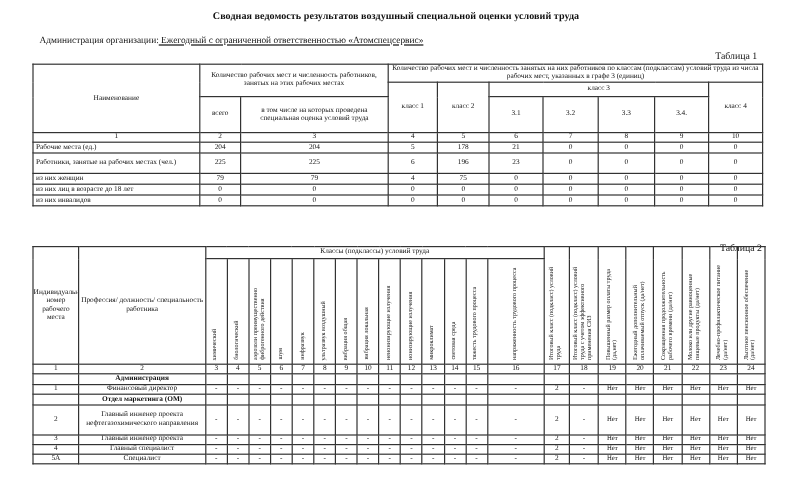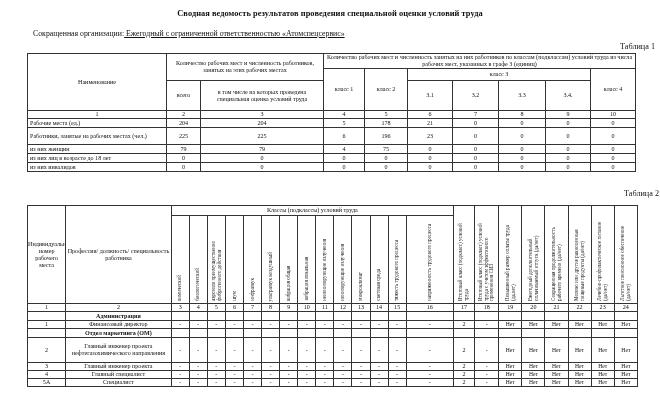--- a/index.html
+++ b/index.html
@@ -10,21 +10,21 @@
   }
   .title {
     position: absolute; left: 0; top: 9px; width: 660px; text-align: center;
     font-size: 8.4px; font-weight: bold; letter-spacing: 0.05px;
   }
   .org {
     position: absolute; left: 33px; top: 29px; font-size: 7.8px;
   }
   .org .val { text-decoration: underline; }
   .tcap {
-    position: absolute; font-size: 8.2px; margin-left: 24px;
+    position: absolute; font-size: 8.2px;
   }
   table {
     position: absolute; border-collapse: collapse; table-layout: fixed;
     font-size: 6.1px; line-height: 1.15;
   }
   td, th {
     border: 0.8px solid #333; text-align: center; vertical-align: middle;
     padding: 0; font-weight: normal; overflow: hidden;
   }
   .l { text-align: left; padding-left: 2px; }
@@ -34,23 +34,23 @@
     writing-mode: vertical-rl; transform: rotate(180deg);
     font-size: 5.1px; line-height: 1.1; text-align: left; white-space: normal;
     margin: 0 auto; display: inline-block; max-height: 84px;
   }
   .bold { font-weight: bold; }
   .small { font-size: 5.6px; }
 </style>
 </head>
 <body>
 
-<div class="title">Сводная ведомость результатов проведения специальной оценки условий труда</div>
+<div class="title">Сводная ведомость результатов воздушный специальной оценки условий труда</div>
 <div class="org">
-  <span>Сокращенная организации:</span><span class="val"> Ежегодный с ограниченной ответственностью «Атомспецсервис» </span>
+  <span>Администрация организации:</span><span class="val"> Ежегодный с ограниченной ответственностью «Атомспецсервис» </span>
 </div>
 
 <div class="tcap" style="left:596px; top:42px;">Таблица 1</div>
 
 <table id="t1">
   <colgroup>
     <col style="width:139px">
       <col style="width:34px">
       <col style="width:123px">
     <col style="width:41px">
@@ -151,21 +151,21 @@
         <td>0</td>
         <td>0</td>
         <td>0</td>
         <td>0</td>
         <td>0</td>
         <td>0</td>
       </tr>
     </tbody>
 </table>
 
-<div class="tcap" style="left:600px; top:189px;">Таблица 2</div>
+<div class="tcap" style="left:600px; top:202px;">Таблица 2</div>
 
 <table id="t2">
   <colgroup id="t2-cols">
       <col style="width: 38px;">
       <col style="width: 105px;">
       <col style="width: 18px;">
       <col style="width: 18px;">
       <col style="width: 18px;">
       <col style="width: 18px;">
       <col style="width: 18px;">

